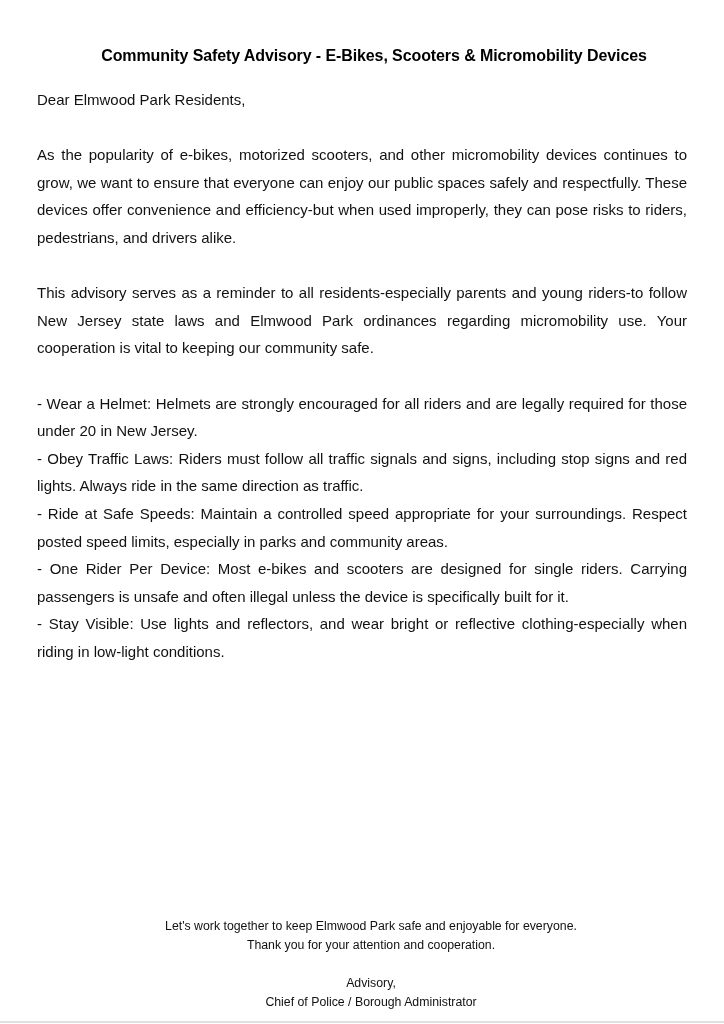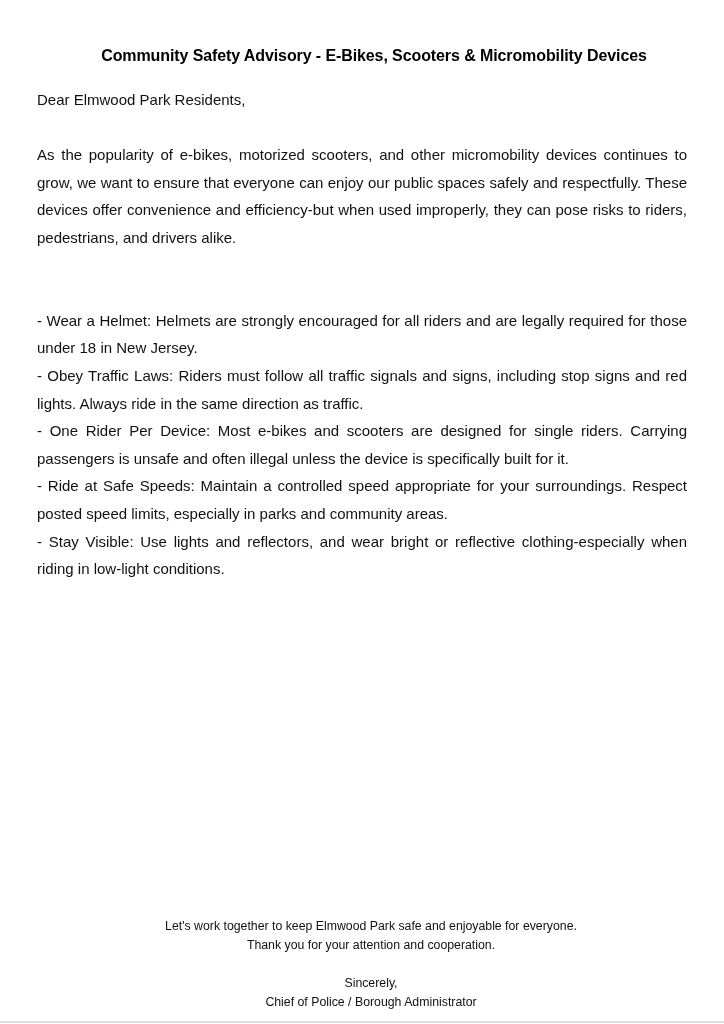--- a/index.html
+++ b/index.html
@@ -68,32 +68,33 @@
 
 <h1 class="title">Community Safety Advisory - E-Bikes, Scooters &amp; Micromobility Devices</h1>
 
 <div class="body">
   <p>Dear Elmwood Park Residents,</p>
   <div class="gap"></div>
 
   <p>As the popularity of e-bikes, motorized scooters, and other micromobility devices continues to grow, we want to ensure that everyone can enjoy our public spaces safely and respectfully. These devices offer convenience and efficiency-but when used improperly, they can pose risks to riders, pedestrians, and drivers alike.</p>
   <div class="gap"></div>
 
+  <p>This advisory serves as a reminder to all residents-especially parents and young riders-to follow New Jersey state laws and Elmwood Park ordinances regarding micromobility use. Your cooperation is vital to keeping our community safe.</p>
   <div class="gap"></div>
 
   <div>
-    <p>- Wear a Helmet: Helmets are strongly encouraged for all riders and are legally required for those under 18 in New Jersey.</p>
+    <p>- Wear a Helmet: Helmets are strongly encouraged for all riders and are legally required for those under 20 in New Jersey.</p>
     <p>- Obey Traffic Laws: Riders must follow all traffic signals and signs, including stop signs and red lights. Always ride in the same direction as traffic.</p>
+    <p>- Ride at Safe Speeds: Maintain a controlled speed appropriate for your surroundings. Respect posted speed limits, especially in parks and community areas.</p>
     <p>- One Rider Per Device: Most e-bikes and scooters are designed for single riders. Carrying passengers is unsafe and often illegal unless the device is specifically built for it.</p>
-    <p>- Ride at Safe Speeds: Maintain a controlled speed appropriate for your surroundings. Respect posted speed limits, especially in parks and community areas.</p>
     <p>- Stay Visible: Use lights and reflectors, and wear bright or reflective clothing-especially when riding in low-light conditions.</p>
   </div>
 </div>
 
 <div class="footer">
   <p>Let's work together to keep Elmwood Park safe and enjoyable for everyone.</p>
   <p>Thank you for your attention and cooperation.</p>
   <div class="fgap"></div>
-  <p>Sincerely,</p>
+  <p>Advisory,</p>
   <p>Chief of Police / Borough Administrator</p>
 </div>
 
 <div class="bottom-rule"></div>
 
 </body></html>

